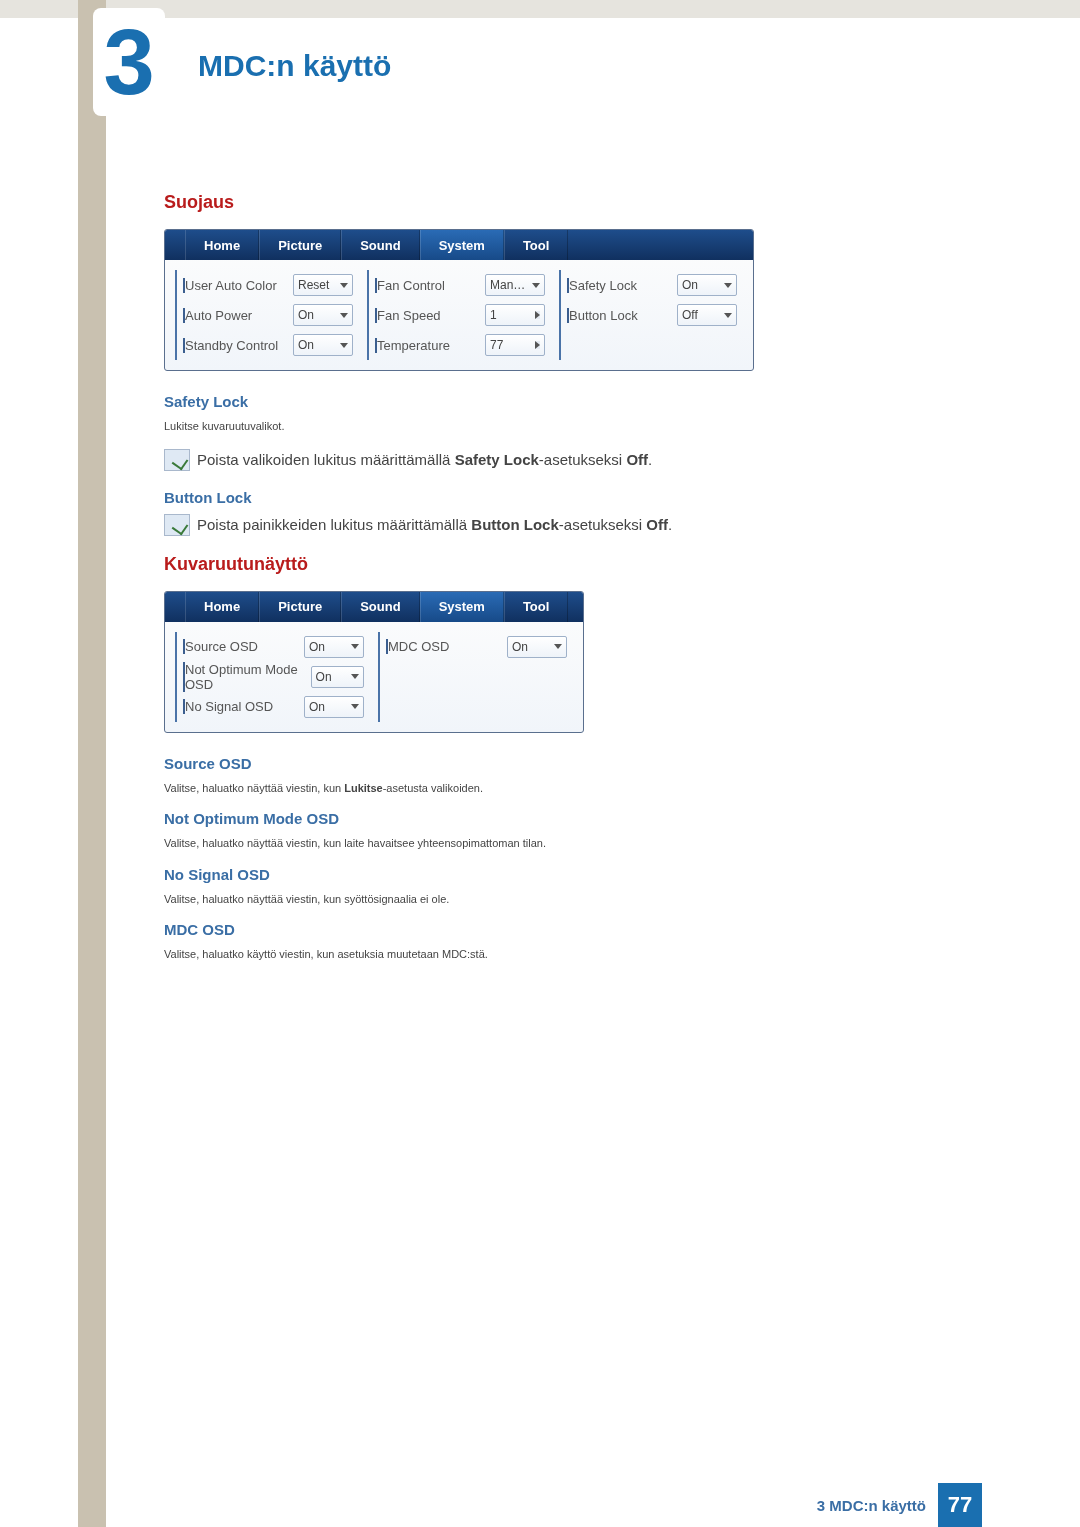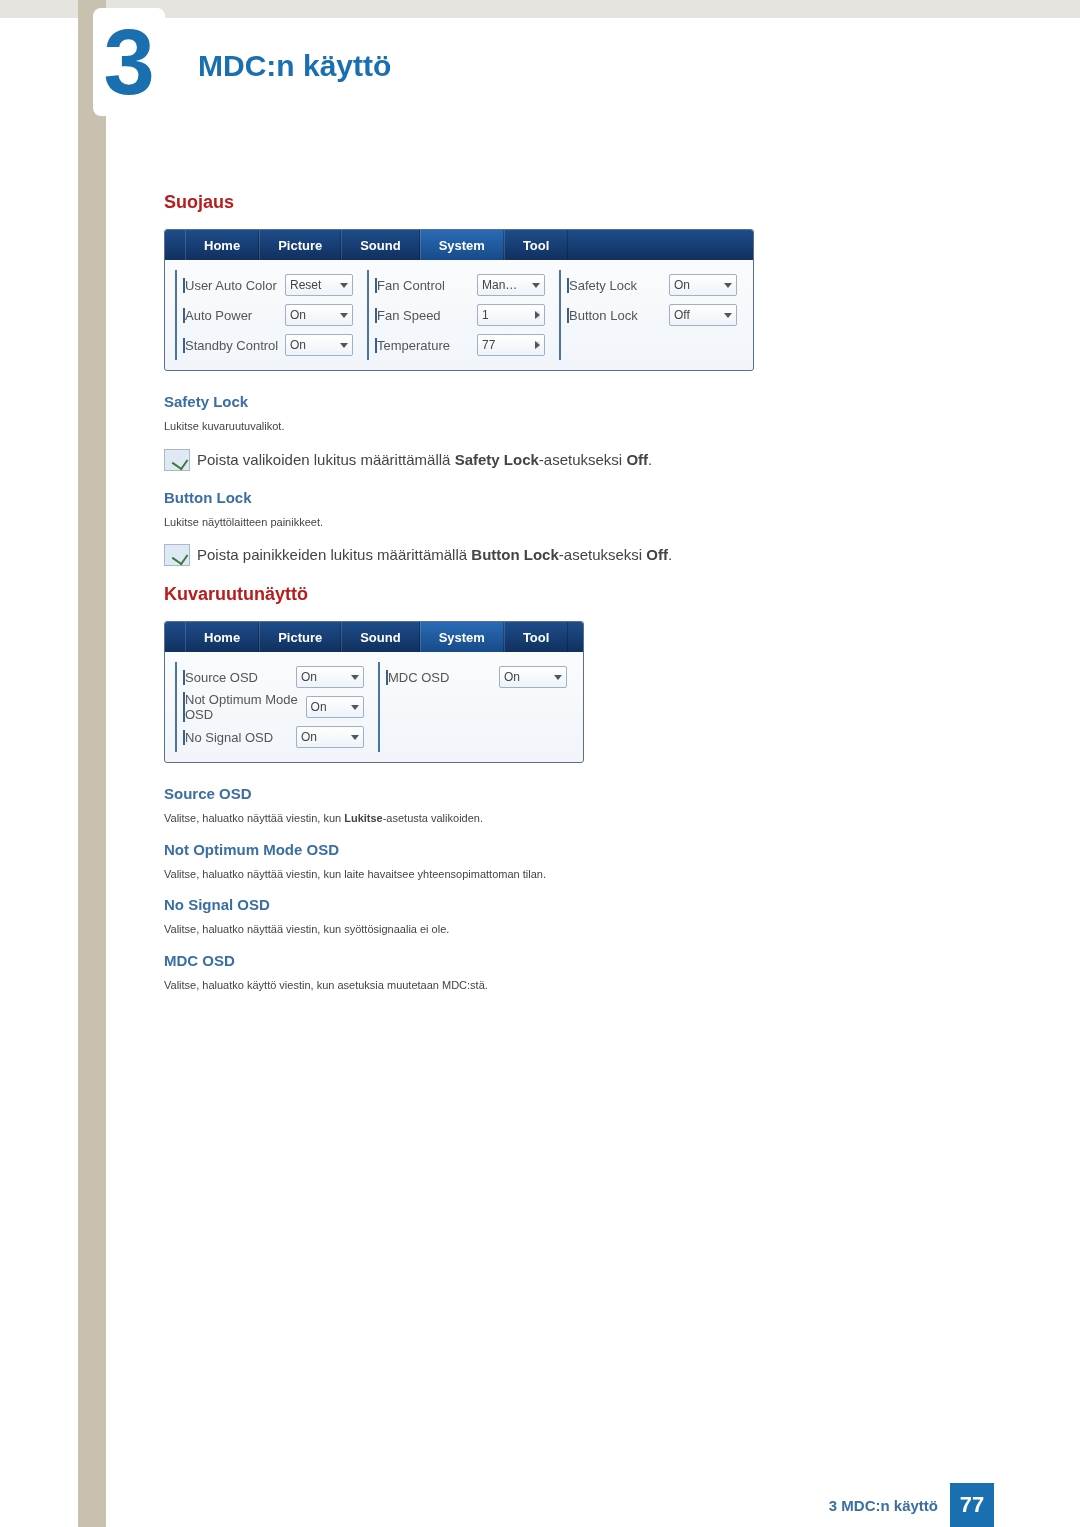--- a/index.html
+++ b/index.html
@@ -88,21 +88,21 @@
   }
   .row {
     display: flex; align-items: center; justify-content: space-between;
     height: 30px;
   }
   .row-label {
     color: #555; font-size: 13px;
     border-left: 2px solid #3b5e8f;
   }
   .dd {
-    width: 68px; height: 22px;
+    width: 60px; height: 22px;
     border: 1px solid #9fb1c9;
     background: linear-gradient(#fff,#eef3f9);
     font-size: 12px; color: #444;
     display: flex; align-items: center; justify-content: space-between;
     padding: 0 4px; border-radius: 2px;
     cursor: pointer;
   }
   .dd .caret {
     width: 0; height: 0; border-left: 4px solid transparent; border-right: 4px solid transparent; border-top: 5px solid #555;
   }
@@ -121,21 +121,21 @@
     width:26px; height:22px; background:#dfe9f4; border:1px solid #a9b8cc;
     position:relative; flex-shrink:0;
   }
   .note-icon::after {
     content:""; position:absolute; right:3px; bottom:2px;
     width:10px; height:10px; border:2px solid #3a7a3a; border-top:none; border-left:none; transform:rotate(35deg);
   }
   .note-text { color:#444; font-size:15px; line-height:1.4;}
   .note-text b { font-weight:700; }
   .footer {
-    position:absolute; left:12px; bottom:0; width:1060px; height:44px;
+    position:absolute; left:0; bottom:0; width:1060px; height:44px;
     display:flex; justify-content:flex-end; align-items:center;
     padding-right:78px;
   }
   .footer-text { color:#3a6ea5; font-weight:700; font-size:15px; margin-right:12px;}
   .page-num {
     width:44px; height:44px; background:#1a6fb0; color:#fff; font-weight:700; font-size:22px;
     display:flex; align-items:center; justify-content:center;
   }
 </style>
 </head>
@@ -230,21 +230,20 @@
   <div class="sub-h">Safety Lock</div>
   <div class="body-text">Lukitse kuvaruutuvalikot.</div>
   <div class="note">
     <div class="note-icon"></div>
     <div class="note-text">
       <span>Poista valikoiden lukitus määrittämällä </span><b>Safety Lock</b><span>-asetukseksi </span><b>Off</b><span>.</span>
     </div>
   </div>
 
   <div class="sub-h">Button Lock</div>
-  <div class="body-text">Lukitse näyttölaitteen painikkeet.</div>
   <div class="note">
     <div class="note-icon"></div>
     <div class="note-text">
       <span>Poista painikkeiden lukitus määrittämällä </span><b>Button Lock</b><span>-asetukseksi </span><b>Off</b><span>.</span>
     </div>
   </div>
 
   <div class="sec-heading">Kuvaruutunäyttö</div>
 
   <div class="panel panel-2">

